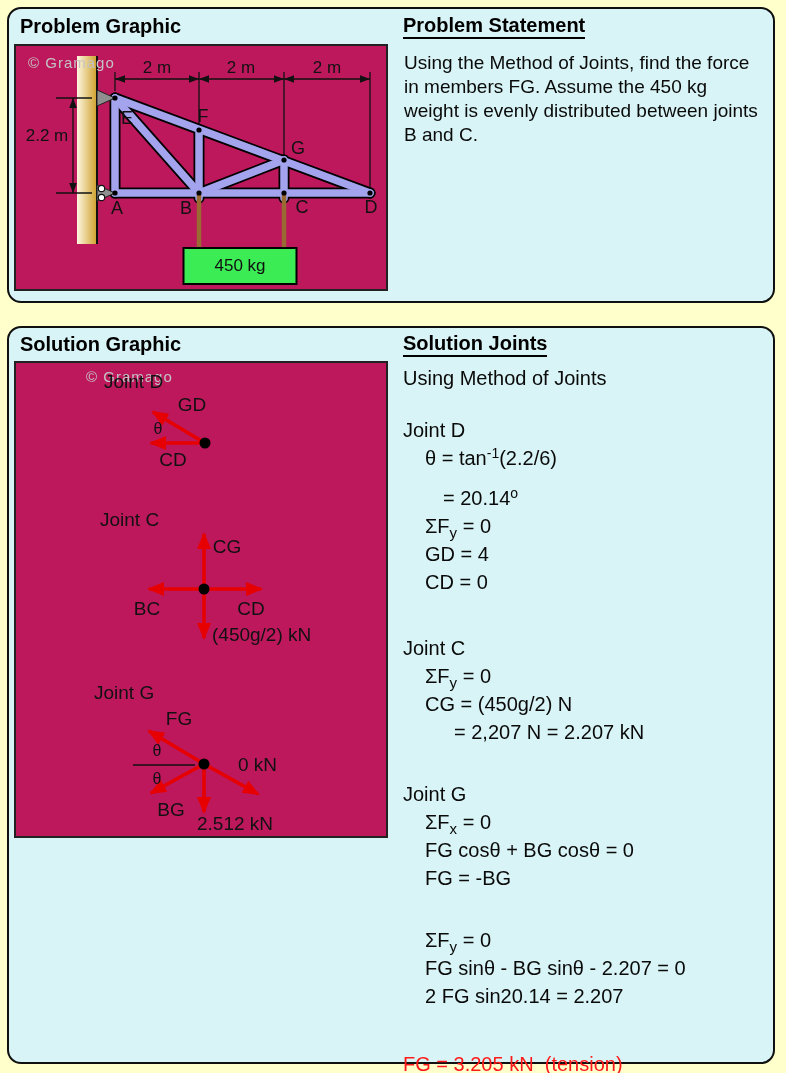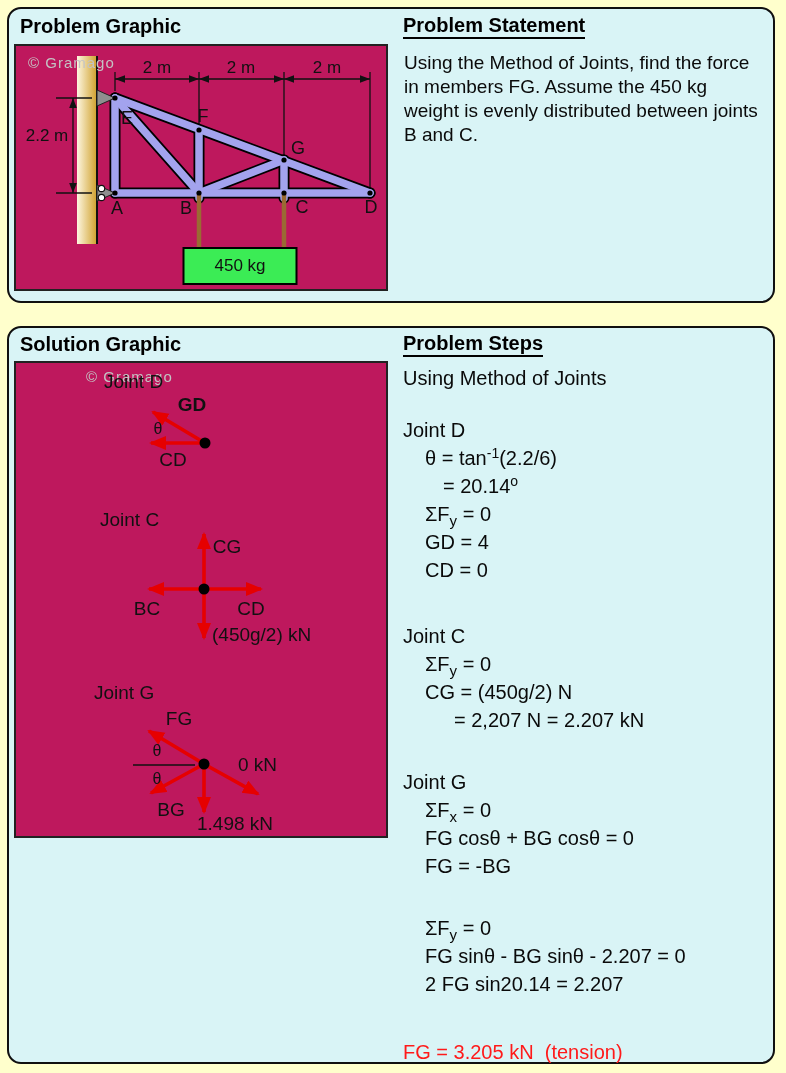--- a/index.html
+++ b/index.html
@@ -21,21 +21,21 @@
   .dm{font-size:17px;}
   .fb{font-size:19px;}
   .th{font-size:16px;}
   .wm{font-size:15px;color:#C4C4C4;letter-spacing:1px;}
   #statement-text{position:absolute;left:404px;top:51px;width:356px;font-size:19px;line-height:24px;color:#0a0a0a;}
   #steps-lines{position:absolute;left:397px;top:364px;width:372px;}
   .sline{height:28px;line-height:28px;font-size:20px;color:#0a0a0a;white-space:pre;}
   .sline sup,.sline sub{vertical-align:baseline;position:relative;line-height:0;}
   .sline sup{top:-7px;font-size:14px;}
   .sline sub{top:5px;font-size:15px;}
-  .ind0{padding-left:6px;}.ind1{padding-left:28px;}.ind2{padding-left:46px;}.ind3{padding-left:57px;}
+  .ind0{padding-left:6px;}.ind1{padding-left:28px;}.ind2{padding-left:46px;margin-top:12px;}.ind3{padding-left:57px;}
   .red{color:var(--answer-red,#FF1A1A);}
 </style>
 </head>
 <body>
 
 <div id="page">
 
   <div class="panel" id="panel-top"></div>
 
   <div class="hd" style="left:403px;top:14px;">
@@ -133,21 +133,21 @@
     <span class="lbl jt lc" style="left:286px;top:161px;">C</span>
     <span class="lbl jt lc" style="left:355px;top:161px;">D</span>
     <span class="lbl lc" style="left:224px;top:220px;font-size:17px;">450 kg</span>
   </div>
 
   <div class="panel" id="panel-bottom"></div>
 
   <div class="hd" style="left:20px;top:333px;">Solution Graphic</div>
 
   <div class="hd" style="left:403px;top:332px;">
-    <span class="ul">Problem Steps</span>
+    <span class="ul">Solution Joints</span>
   </div>
 
   <div class="gbox" id="solution-graphic-box">
     <svg width="370" height="473" viewBox="0 0 370 473">
       <defs>
         <marker id="mRed" markerUnits="userSpaceOnUse" markerWidth="18" markerHeight="15" refX="15" refY="7" orient="auto">
           <path d="M0,0 L17,7 L0,14 Z" fill="#E60000"></path>
         </marker>
       </defs>
 
@@ -171,36 +171,36 @@
         <line x1="188" y1="401" x2="135" y2="430" marker-end="url(#mRed)"></line>
         <line x1="188" y1="401" x2="188" y2="449" marker-end="url(#mRed)"></line>
         <line x1="188" y1="401" x2="242" y2="431" marker-end="url(#mRed)"></line>
       </g>
       <circle cx="188" cy="401" r="5.5" fill="#000"></circle>
     </svg>
 
     <span class="lbl wm" style="left:70px;top:5px;">© Gramago</span>
 
     <span class="lbl fb" style="left:88px;top:8px;">Joint D</span>
-    <span class="lbl fb lc" style="left:176px;top:42px;font-weight:bold;">GD</span>
+    <span class="lbl fb lc" style="left:176px;top:42px;">GD</span>
     <span class="lbl th lc" style="left:142px;top:66px;">θ</span>
     <span class="lbl fb lc" style="left:157px;top:97px;">CD</span>
 
     <span class="lbl fb" style="left:84px;top:146px;">Joint C</span>
     <span class="lbl fb lc" style="left:211px;top:184px;">CG</span>
     <span class="lbl fb lc" style="left:131px;top:246px;">BC</span>
     <span class="lbl fb lc" style="left:235px;top:246px;">CD</span>
     <span class="lbl fb" style="left:196px;top:261px;">(450g/2) kN</span>
 
     <span class="lbl fb" style="left:78px;top:319px;">Joint G</span>
     <span class="lbl fb lc" style="left:163px;top:356px;">FG</span>
     <span class="lbl th lc" style="left:141px;top:388px;">θ</span>
     <span class="lbl th lc" style="left:141px;top:416px;">θ</span>
     <span class="lbl fb lc" style="left:155px;top:447px;">BG</span>
-    <span class="lbl fb" style="left:181px;top:450px;">1.498 kN</span>
+    <span class="lbl fb" style="left:181px;top:450px;">2.512 kN</span>
     <span class="lbl fb" style="left:222px;top:391px;">0 kN</span>
   </div>
 
   <div id="steps-lines">
       <div class="sline ind0">Using Method of Joints</div>
       <div class="sline ind0" style="margin-top: 24px;">Joint D</div>
       <div class="sline ind1">θ = tan<sup>-1</sup>(2.2/6)</div>
       <div class="sline ind2">= 20.14<sup>o</sup></div>
       <div class="sline ind1">ΣF<sub>y</sub> = 0</div>
       <div class="sline ind1">GD = 4</div>

